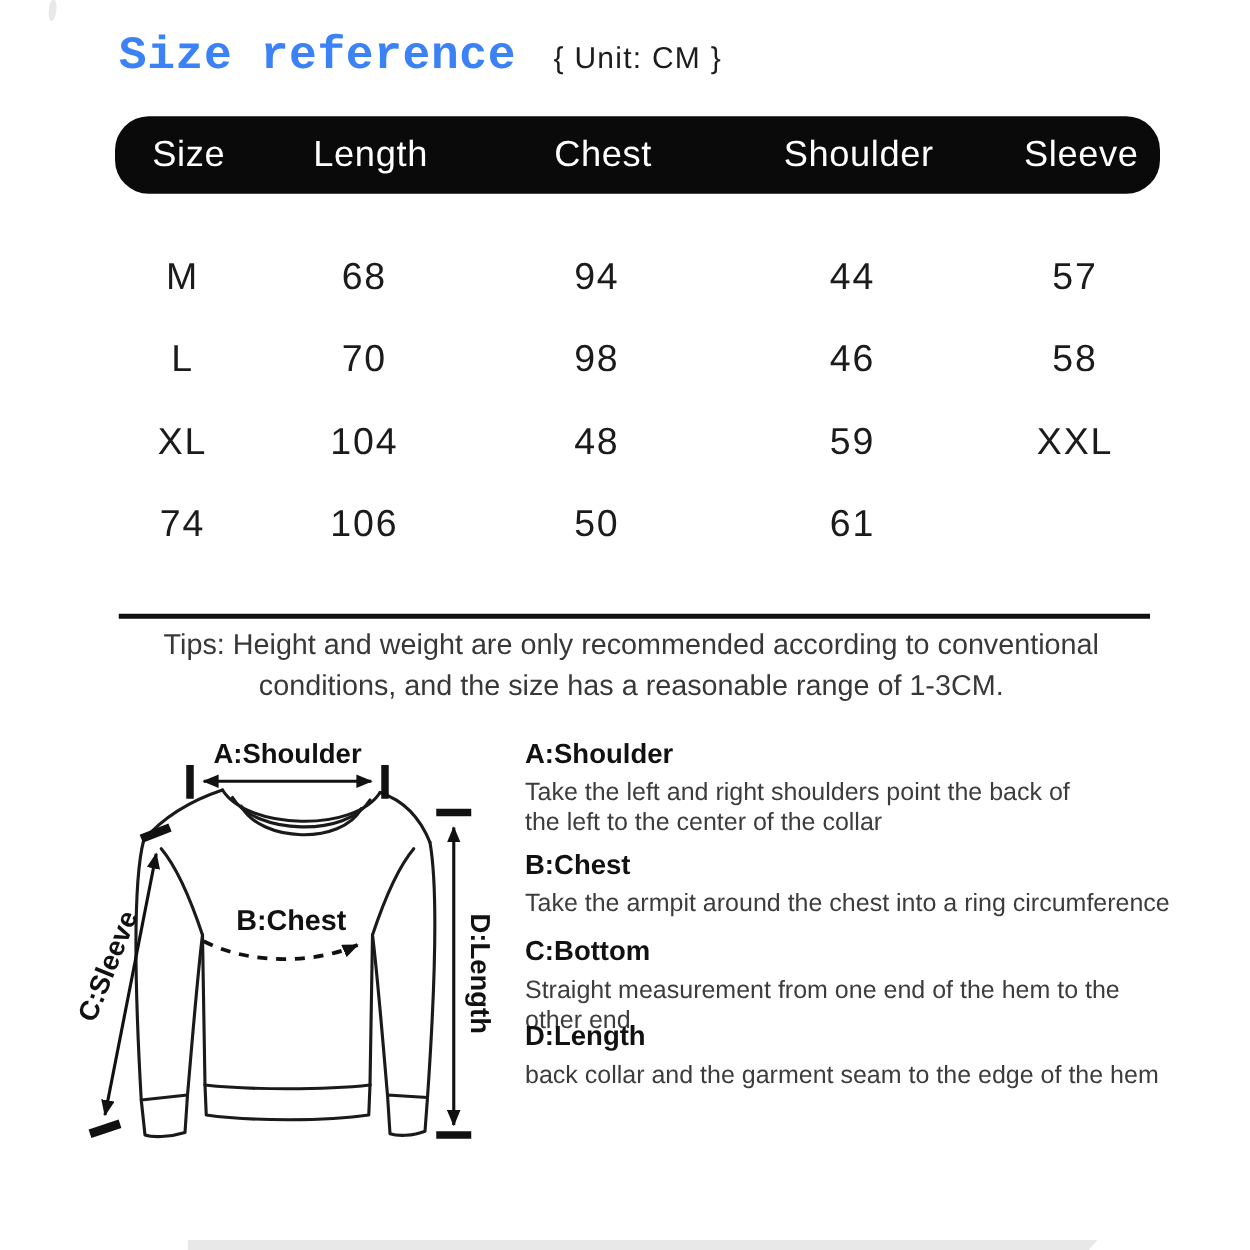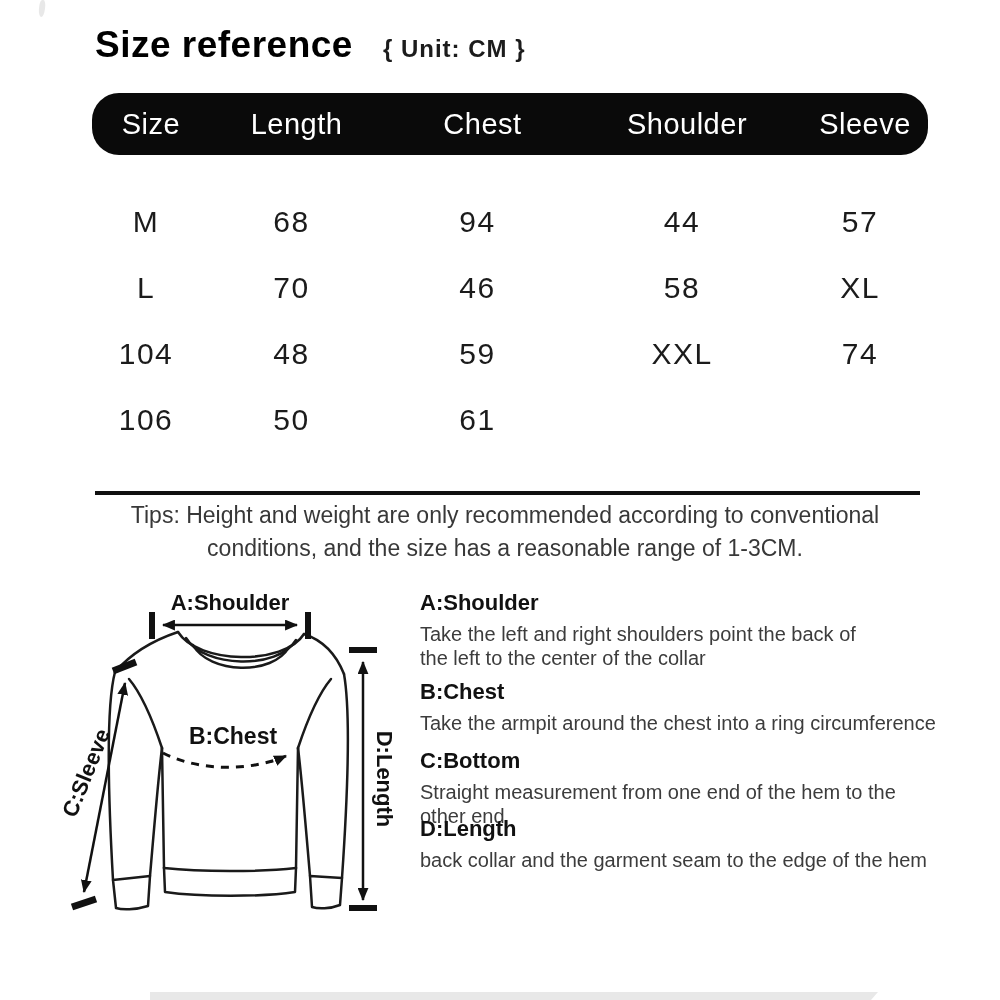--- a/index.html
+++ b/index.html
@@ -6,22 +6,22 @@
   #root{
     position:relative;width:1000px;height:1000px;background:#ffffff;
     font-family:"Liberation Sans","DejaVu Sans",sans-serif;color:#1f1f1f;
     overflow:hidden;
   }
   
   .smudge{position:absolute;left:39px;top:0;width:6px;height:17px;background:#d9d9d9;
     border-radius:50% 50% 60% 60%;transform:rotate(6deg);opacity:.6;}
   
   .title-row{position:absolute;left:95px;top:24px;display:flex;align-items:baseline;}
-  .title{font-size:37px;font-weight:700;color:#000000;letter-spacing:.5px;}
-  .unit{font-size:24px;font-weight:700;color:#1c1c1c;margin-left:30px;letter-spacing:1px;}
+  .title{font-size:37px;font-weight:700;color:#3b82f6;letter-spacing:.5px;font-family:Liberation Mono, monospace;}
+  .unit{font-size:24px;font-weight:400;color:#1c1c1c;margin-left:30px;letter-spacing:1px;}
   
   .thead{
     position:absolute;left:92px;top:93px;width:836px;height:62px;background:#0a0a0a;
     border-radius:27px;display:grid;grid-template-columns:108px 183px 189px 220px 136px;
     align-items:center;
   }
   .thead .cell{color:#ffffff;font-size:29px;text-align:center;letter-spacing:.5px;padding-left:10px;}
   .tbody{
     position:absolute;left:92px;top:189px;width:836px;
     display:grid;grid-template-columns:108px 183px 189px 220px 136px;
@@ -73,20 +73,21 @@
   </div>
 
   <div class="tbody">
     <span class="cell">M</span>
     <span class="cell">68</span>
     <span class="cell">94</span>
     <span class="cell">44</span>
     <span class="cell">57</span>
     <span class="cell">L</span>
     <span class="cell">70</span>
+    <span class="cell">98</span>
     <span class="cell">46</span>
     <span class="cell">58</span>
     <span class="cell">XL</span>
     <span class="cell">104</span>
     <span class="cell">48</span>
     <span class="cell">59</span>
     <span class="cell">XXL</span>
     <span class="cell">74</span>
     <span class="cell">106</span>
     <span class="cell">50</span>

